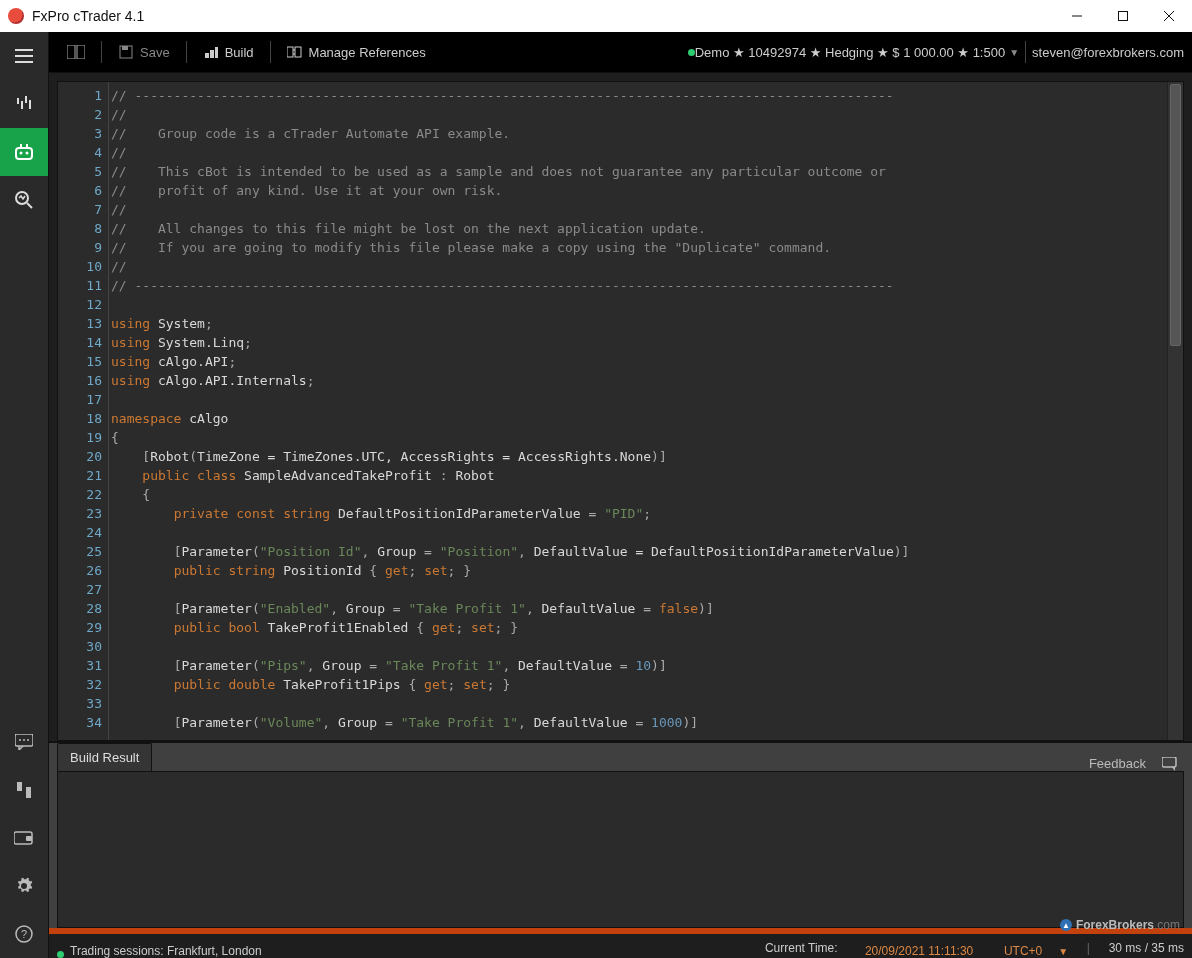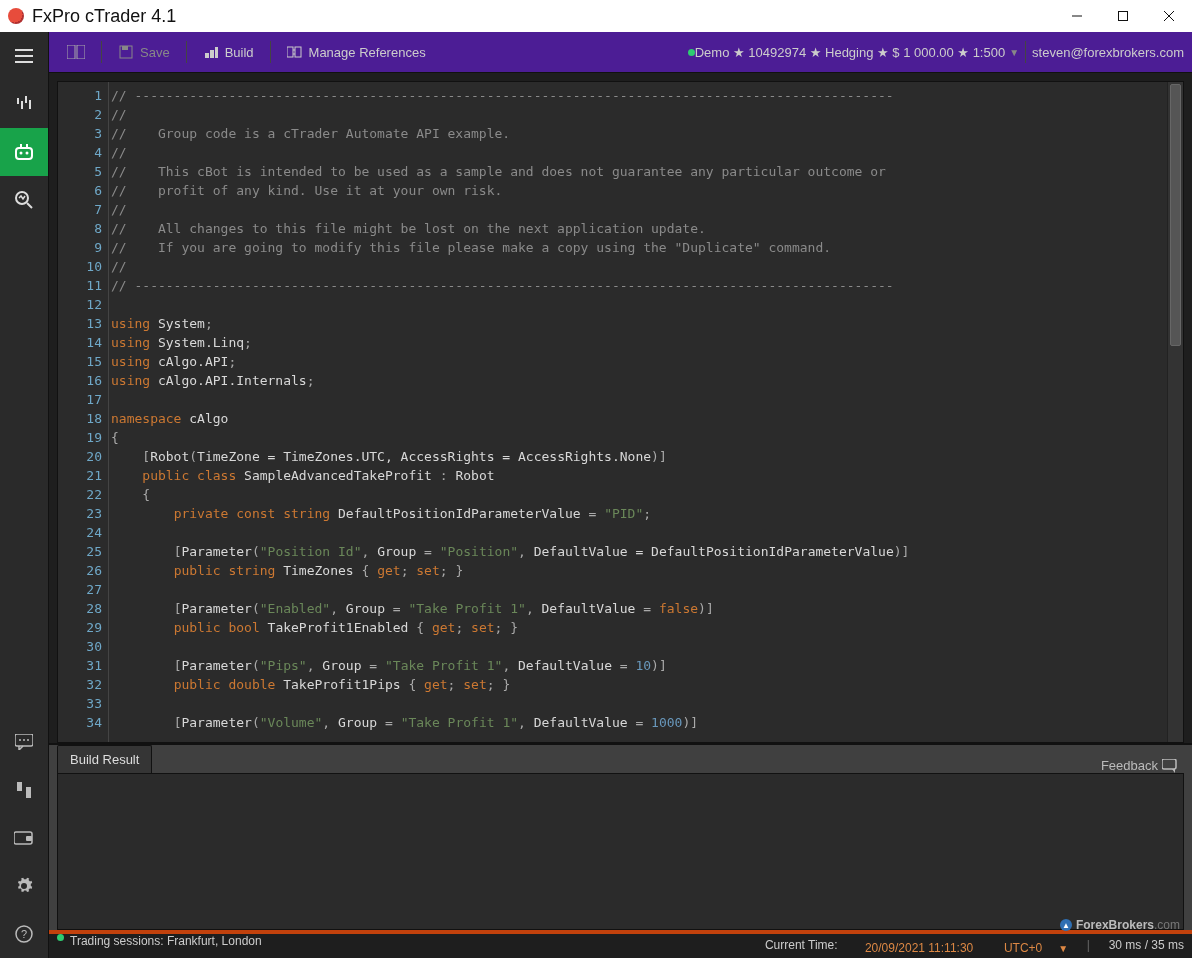--- a/index.html
+++ b/index.html
@@ -1,32 +1,32 @@
 <!DOCTYPE html>
 <html><head>
 <meta charset="utf-8">
 <style>
 html,body{margin:0;padding:0;width:1192px;height:958px;overflow:hidden;font-family:"Segoe UI",Tahoma,sans-serif;background:#1e1e1e;}
 
 .titlebar{width:100%;height:32px;background:#ffffff;display:flex;align-items:center;}
 .titlebar .app-icon{width:16px;height:16px;margin:0 8px;border-radius:50%;background:radial-gradient(circle at 40% 40%,#e74c3c 0 60%,#b03030 60%);}
-.titlebar .title{font-size:18px;color:#111;}
+.titlebar .title{font-size:14px;color:#111;}
 .win-ctrls{margin-left:auto;display:flex;}
 .win-btn{width:46px;height:32px;display:flex;align-items:center;justify-content:center;color:#111;cursor:pointer;}
 
 .frame{display:flex;height:calc(100% - 32px);}
 
 .leftbar{width:48px;background:#2a2a2a;display:flex;flex-direction:column;align-items:center;border-right:1px solid #111;}
 .icon-slot{width:48px;height:48px;display:flex;align-items:center;justify-content:center;color:#ddd;cursor:pointer;}
 .icon-slot.active{background:#18a34a;color:#fff;}
 .icon-slot.grow{flex:1;}
 
 .main{flex:1;display:flex;flex-direction:column;min-width:0;}
 
-.toolbar{height:40px;background:#4c1d95;display:flex;align-items:center;padding:0 8px;border-bottom:1px solid #111;color:#ccc;font-size:13px;}
+.toolbar{height:40px;background:#000000;display:flex;align-items:center;padding:0 8px;border-bottom:1px solid #111;color:#ccc;font-size:13px;}
 .tb-btn{display:flex;align-items:center;gap:6px;padding:4px 10px;cursor:pointer;border-radius:3px;}
 .tb-btn .ico{width:16px;height:16px;display:flex;align-items:center;justify-content:center;color:#999;}
 .tb-sep{width:1px;height:22px;background:#444;margin:0 6px;}
 .muted{color:#888;}
 .acc{margin-left:auto;display:flex;align-items:center;}
 .dot{width:7px;height:7px;border-radius:50%;background:#2ecc71;}
 .drop-arrow{color:#888;font-size:10px;margin-left:4px;}
 
 .editor-wrap{flex:1;display:flex;min-height:0;border-bottom:2px solid #111;padding:8px 8px 0 8px;}
 .editor{flex:1;display:flex;background:#2b2b2b;border:1px solid #111;min-height:0;overflow:hidden;position:relative;}
@@ -38,24 +38,24 @@
 .tok-str{color:#6a8759;}
 .tok-id{color:#d8d8d8;}
 .tok-num{color:#6897bb;}
 .tok-br{color:#aaa;}
 .scroll-v{width:15px;background:#333;border-left:1px solid #222;position:relative;}
 .thumb{position:absolute;left:2px;right:2px;top:2px;height:260px;background:#555;border:1px solid #666;border-radius:2px;}
 
 .panel{height:185px;display:flex;flex-direction:column;padding:0 8px 0 8px;background:#404040;}
 .tabs{height:28px;display:flex;align-items:flex-end;}
 .tab{padding:6px 12px;font-size:13px;background:#353535;color:#ddd;border:1px solid #111;border-bottom:none;border-radius:2px 2px 0 0;cursor:pointer;}
-.tabs-right{margin-left:auto;color:#bbb;font-size:13px;display:flex;align-items:center;gap:4px;padding-right:6px;cursor:pointer;}
+.tabs-right{margin-left:auto;color:#bbb;font-size:13px;display:flex;align-items:center;gap:16px;padding-right:6px;cursor:pointer;}
 .panel-body{flex:1;background:#2b2b2b;border:1px solid #111;}
 
-.status{height:24px;background:#1e1e1e;display:flex;align-items:flex-start;color:#ccc;font-size:12px;border-top:4px solid #c2410c;padding:0 8px;}
+.status{height:24px;background:#1e1e1e;display:flex;align-items:flex-end;color:#ccc;font-size:12px;border-top:6px solid #c2410c;padding:0 8px;}
 .status .dot2{width:7px;height:7px;border-radius:50%;background:#2ecc71;margin-right:6px;}
 .status .right{margin-left:auto;display:flex;align-items:center;gap:12px;}
 .or{color:#dd8844;margin-top:7px;}
 .watermark{position:absolute;right:12px;bottom:26px;color:#888;font-size:12px;display:flex;align-items:center;gap:4px;pointer-events:none;}
 .watermark .wm-ico{width:12px;height:12px;border-radius:50%;background:#2f6fb3;display:flex;align-items:center;justify-content:center;color:#fff;font-size:8px;font-weight:bold;}
 .fx{font-weight:bold;color:#bbb;margin-top:26px;}
 .fxcom{color:#777;}
 svg{display:block;}
 </style>
 </head>
@@ -260,21 +260,21 @@
 <span class="tok-kw">using</span> <span class="tok-id">cAlgo.API.Internals</span><span class="tok-br">;</span>
 
 <span class="tok-kw">namespace</span> <span class="tok-id">cAlgo</span>
 <span class="tok-br">{</span>
     <span class="tok-br">[</span><span class="tok-id">Robot</span><span class="tok-br">(</span><span class="tok-id">TimeZone = TimeZones.UTC, AccessRights = AccessRights.None</span><span class="tok-br">)]</span>
     <span class="tok-kw">public</span> <span class="tok-kw">class</span> <span class="tok-id">SampleAdvancedTakeProfit</span> <span class="tok-br">:</span> <span class="tok-id">Robot</span>
     <span class="tok-br">{</span>
         <span class="tok-kw">private</span> <span class="tok-kw">const</span> <span class="tok-kw">string</span> <span class="tok-id">DefaultPositionIdParameterValue</span> <span class="tok-br">=</span> <span class="tok-str">"PID"</span><span class="tok-br">;</span>
 
         <span class="tok-br">[</span><span class="tok-id">Parameter</span><span class="tok-br">(</span><span class="tok-str">"Position Id"</span><span class="tok-br">,</span> <span class="tok-id">Group</span> <span class="tok-br">=</span> <span class="tok-str">"Position"</span><span class="tok-br">,</span> <span class="tok-id">DefaultValue = DefaultPositionIdParameterValue</span><span class="tok-br">)]</span>
-        <span class="tok-kw">public</span> <span class="tok-kw">string</span> <span class="tok-id">TimeZones</span> <span class="tok-br">{</span> <span class="tok-kw2">get</span><span class="tok-br">;</span> <span class="tok-kw2">set</span><span class="tok-br">;</span> <span class="tok-br">}</span>
+        <span class="tok-kw">public</span> <span class="tok-kw">string</span> <span class="tok-id">PositionId</span> <span class="tok-br">{</span> <span class="tok-kw2">get</span><span class="tok-br">;</span> <span class="tok-kw2">set</span><span class="tok-br">;</span> <span class="tok-br">}</span>
 
         <span class="tok-br">[</span><span class="tok-id">Parameter</span><span class="tok-br">(</span><span class="tok-str">"Enabled"</span><span class="tok-br">,</span> <span class="tok-id">Group</span> <span class="tok-br">=</span> <span class="tok-str">"Take Profit 1"</span><span class="tok-br">,</span> <span class="tok-id">DefaultValue</span> <span class="tok-br">=</span> <span class="tok-kw">false</span><span class="tok-br">)]</span>
         <span class="tok-kw">public</span> <span class="tok-kw">bool</span> <span class="tok-id">TakeProfit1Enabled</span> <span class="tok-br">{</span> <span class="tok-kw2">get</span><span class="tok-br">;</span> <span class="tok-kw2">set</span><span class="tok-br">;</span> <span class="tok-br">}</span>
 
         <span class="tok-br">[</span><span class="tok-id">Parameter</span><span class="tok-br">(</span><span class="tok-str">"Pips"</span><span class="tok-br">,</span> <span class="tok-id">Group</span> <span class="tok-br">=</span> <span class="tok-str">"Take Profit 1"</span><span class="tok-br">,</span> <span class="tok-id">DefaultValue</span> <span class="tok-br">=</span> <span class="tok-num">10</span><span class="tok-br">)]</span>
         <span class="tok-kw">public</span> <span class="tok-kw">double</span> <span class="tok-id">TakeProfit1Pips</span> <span class="tok-br">{</span> <span class="tok-kw2">get</span><span class="tok-br">;</span> <span class="tok-kw2">set</span><span class="tok-br">;</span> <span class="tok-br">}</span>
 
         <span class="tok-br">[</span><span class="tok-id">Parameter</span><span class="tok-br">(</span><span class="tok-str">"Volume"</span><span class="tok-br">,</span> <span class="tok-id">Group</span> <span class="tok-br">=</span> <span class="tok-str">"Take Profit 1"</span><span class="tok-br">,</span> <span class="tok-id">DefaultValue</span> <span class="tok-br">=</span> <span class="tok-num">1000</span><span class="tok-br">)]</span>
 </div>
         <div class="scroll-v">

